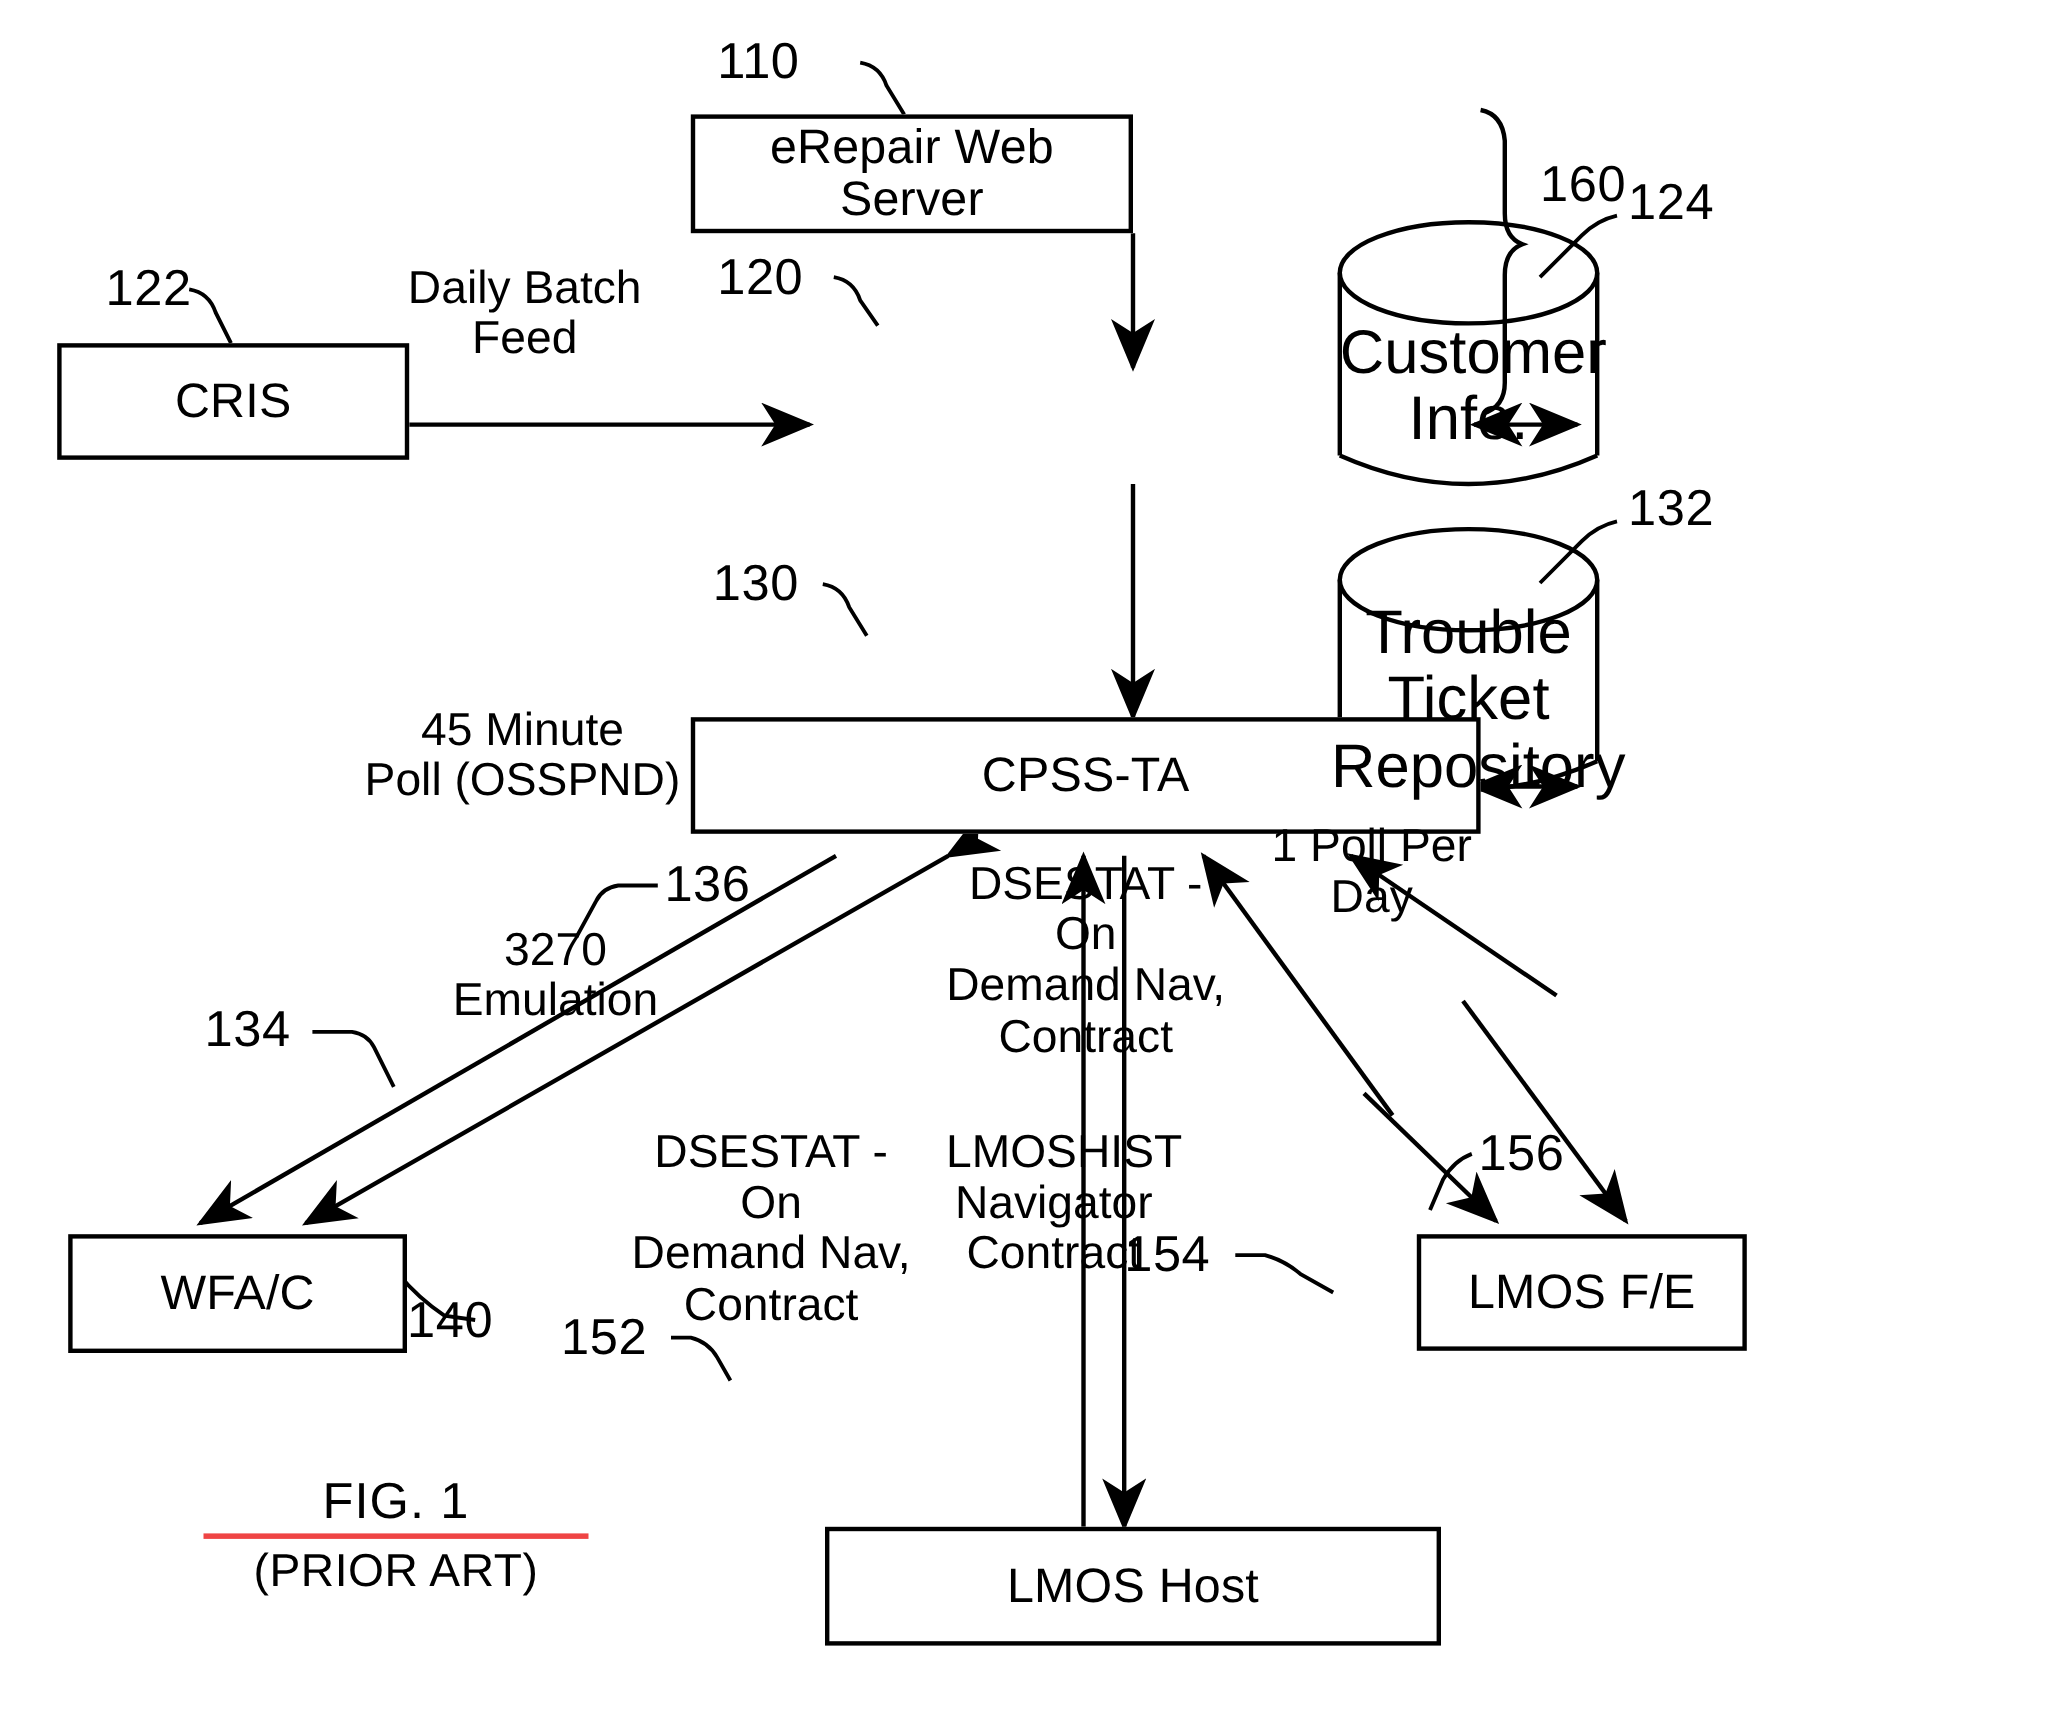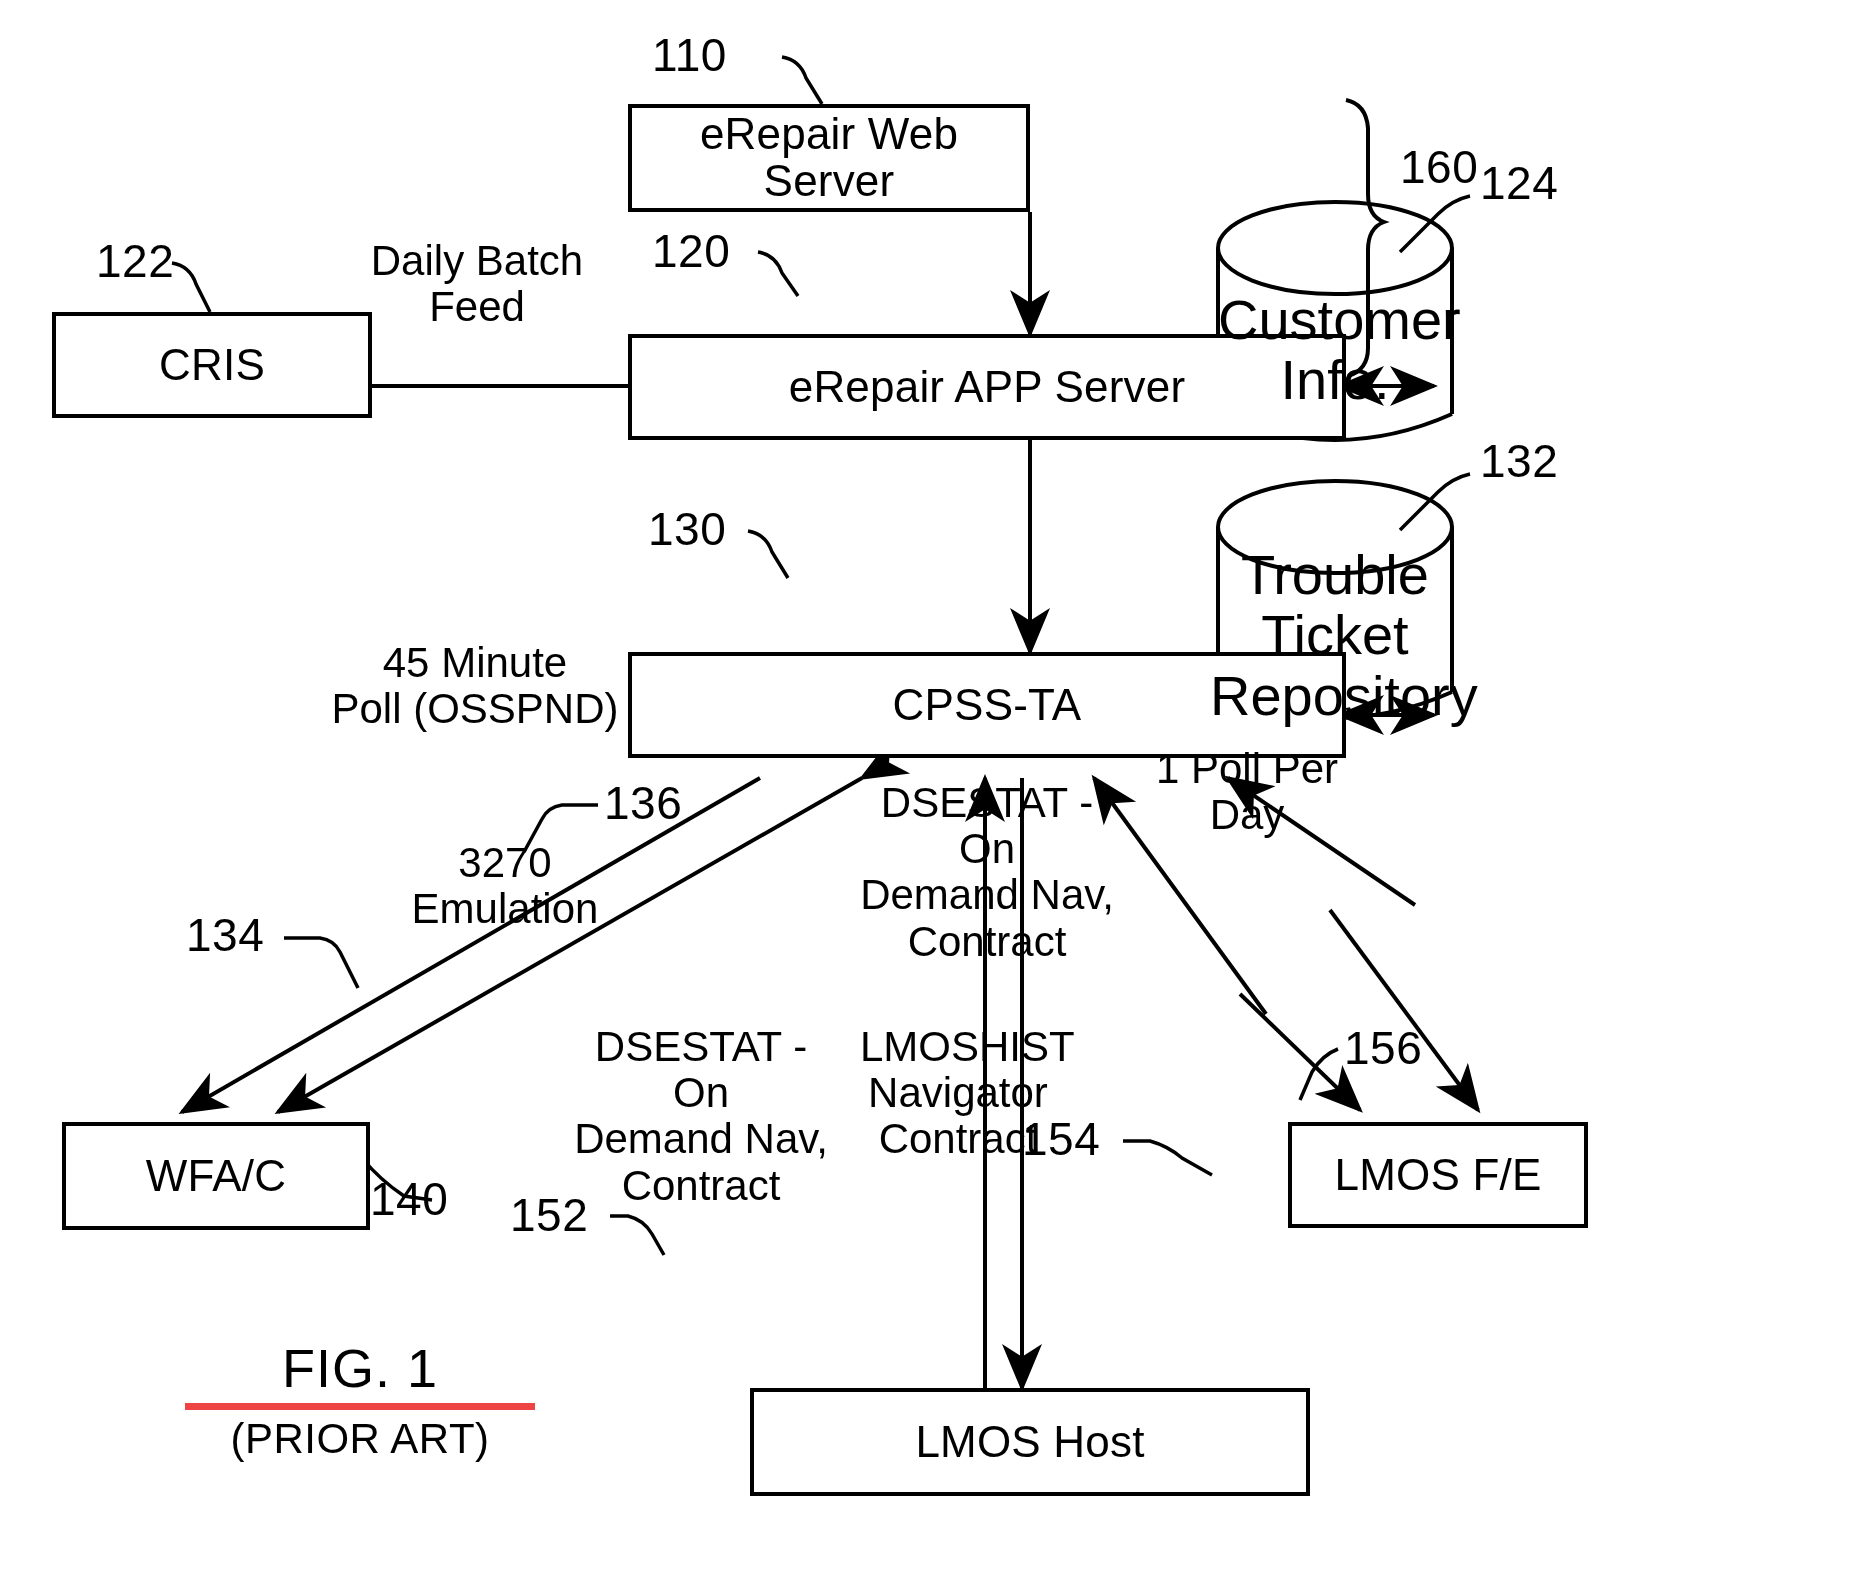--- a/index.html
+++ b/index.html
@@ -62,25 +62,25 @@
     white-space: pre-line;
   }
   #figure-caption {
     position: absolute;
     left: 185px;
     top: 1340px;
     width: 350px;
     text-align: center;
   }
   #figure-caption .fig-title {
-    font-size: 54px;
+    font-size: 46px;
     line-height: 1.05;
     letter-spacing: 1px;
     padding-bottom: 6px;
-    border-bottom: 7px solid #ef4444;
+    border-bottom: 5px solid #ef4444;
     display: block;
   }
   #figure-caption .fig-sub {
     font-size: 42px;
     line-height: 1.1;
     display: block;
     padding-top: 6px;
     letter-spacing: 0.5px;
   }
 </style>
@@ -173,23 +173,20 @@
         <path d="M1218,692 Q1335,744 1452,692" stroke-width="4"></path>
       </g>
 
     </g>
   </svg>
 
   <div class="node-box" style="left:628px; top:104px; width:402px; height:108px;">
     <span class="node-label">eRepair Web Server</span>
   </div>
 
-  <div class="node-box" style="left:628px; top:334px; width:718px; height:106px;">
-    <span class="node-label">eRepair APP Server</span>
-  </div>
 
   <div class="node-box" style="left:52px; top:312px; width:320px; height:106px;">
     <span class="node-label">CRIS</span>
   </div>
 
   <div class="node-box" style="left:628px; top:652px; width:718px; height:106px;">
     <span class="node-label">CPSS-TA</span>
   </div>
 
   <div class="node-box" style="left:62px; top:1122px; width:308px; height:108px;">

